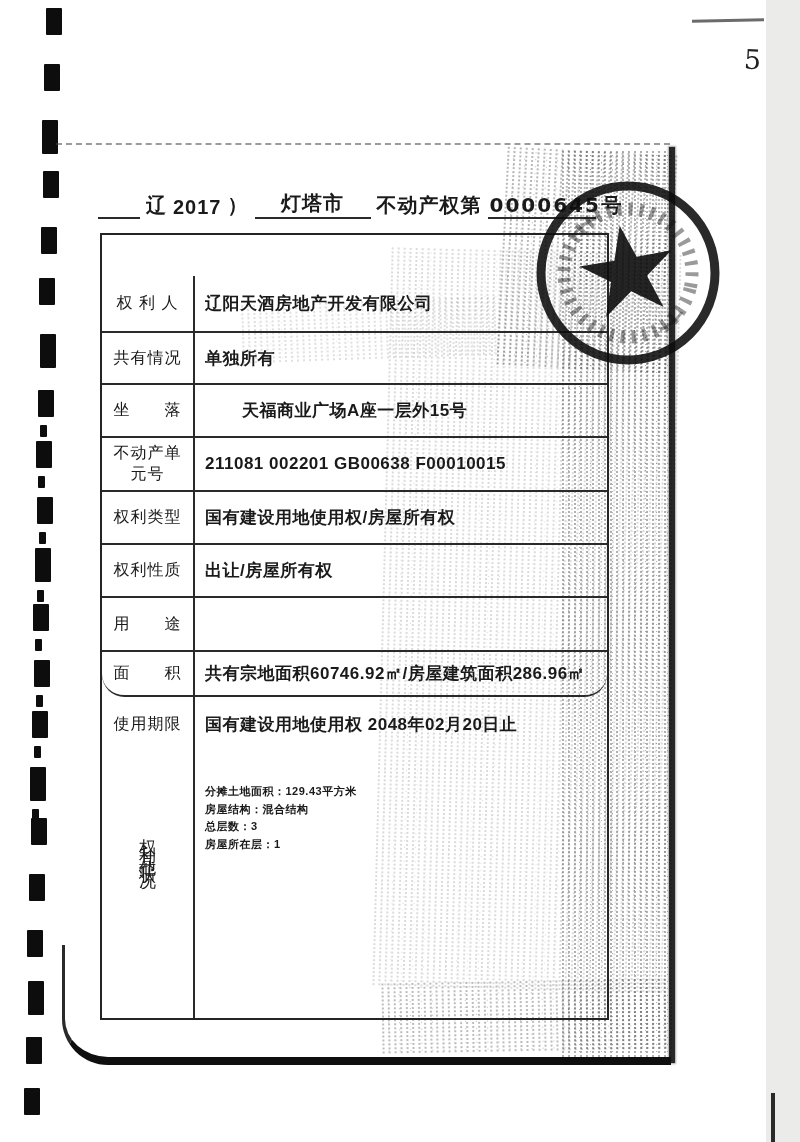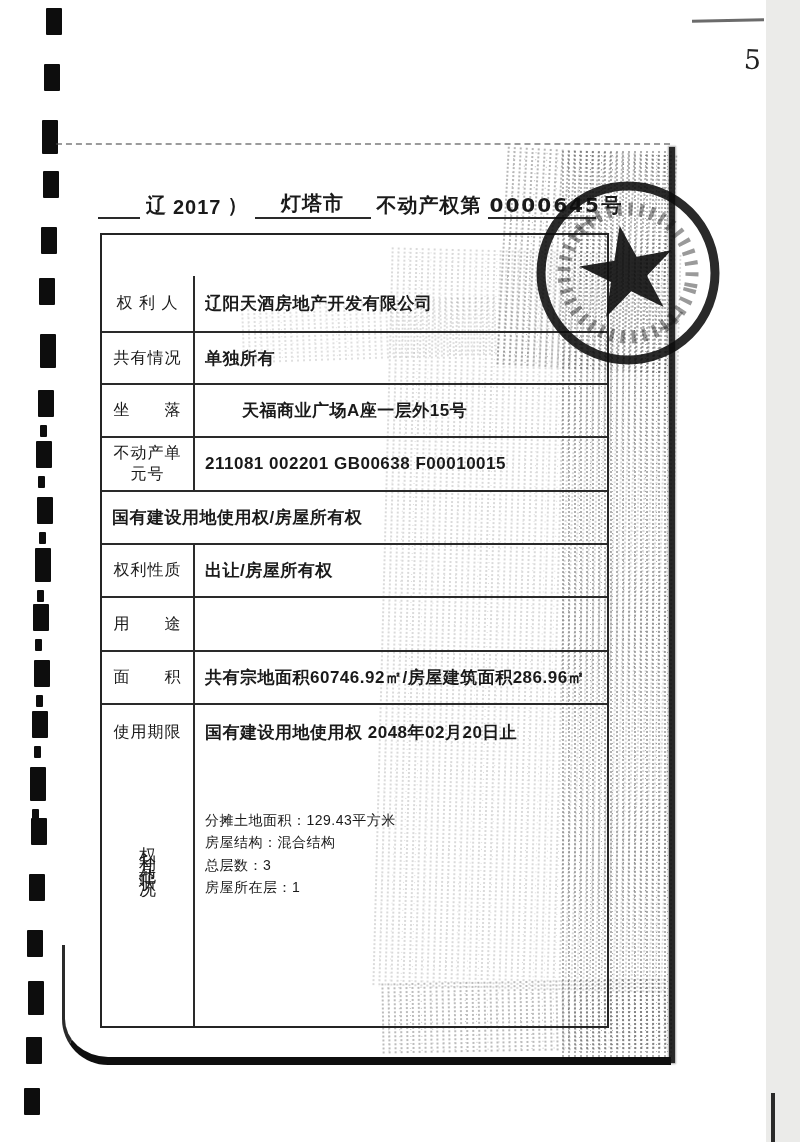--- a/index.html
+++ b/index.html
@@ -47,21 +47,21 @@
   .row:last-child{border-bottom:none;}
   .label-cell{width:93px;min-width:93px;border-right:2px solid #2a2a2a;box-sizing:border-box;
     display:flex;align-items:center;justify-content:center;
     font-size:16px;font-weight:500;letter-spacing:1px;text-align:center;padding:2px 4px;}
   .value-cell{flex:1;display:flex;align-items:center;padding:4px 10px;
     font-size:17px;font-weight:700;letter-spacing:.5px;}
   .other-label{align-items:flex-start;justify-content:center;}
   .vertical-label{writing-mode:vertical-rl;text-orientation:upright;
     margin-top:72px;font-size:17px;letter-spacing:7px;font-weight:500;}
   .other-value{align-items:flex-start;}
-  .other-lines{margin-top:46px;line-height:1.6;font-size:14px;font-weight:400;}
+  .other-lines{margin-top:28px;line-height:1.6;font-size:11px;font-weight:700;}
 
   
   .seal{left:532px;top:177px;width:192px;height:192px;opacity:.95;}
 
   
   .noise{pointer-events:none;
     background-image:
       radial-gradient(circle,#000 .8px,transparent .95px),
       radial-gradient(circle,#000 .7px,transparent .85px);
     background-size:6px 4px,11px 7px;background-position:0 0,3px 2px;}
@@ -144,30 +144,31 @@
       </div>
       <div class="row" style="height: 53px; gap: 37px;">
         <div class="label-cell">坐　　落</div>
         <div class="value-cell">天福商业广场A座一层外15号</div>
       </div>
       <div class="row" style="height: 54px;">
         <div class="label-cell">不动产单元号</div>
         <div class="value-cell">211081 002201 GB00638 F00010015</div>
       </div>
       <div class="row" style="height: 53px;">
+        <div class="label-cell">权利类型</div>
         <div class="value-cell">国有建设用地使用权/房屋所有权</div>
       </div>
       <div class="row" style="height: 53px;">
         <div class="label-cell">权利性质</div>
         <div class="value-cell">出让/房屋所有权</div>
       </div>
       <div class="row" style="height: 54px;">
         <div class="label-cell">用　　途</div>
       </div>
-      <div class="row" style="height: 53px;">
+      <div class="row" style="height: 45px; border-radius: 25px;">
         <div class="label-cell">面　　积</div>
         <div class="value-cell">共有宗地面积60746.92㎡/房屋建筑面积286.96㎡</div>
       </div>
       <div class="row" style="height: 54px;">
         <div class="label-cell">使用期限</div>
         <div class="value-cell">国有建设用地使用权 2048年02月20日止</div>
       </div>
     </div>
   <div class="row" id="other-row" style="height: 267px;">
     <div class="label-cell other-label">

